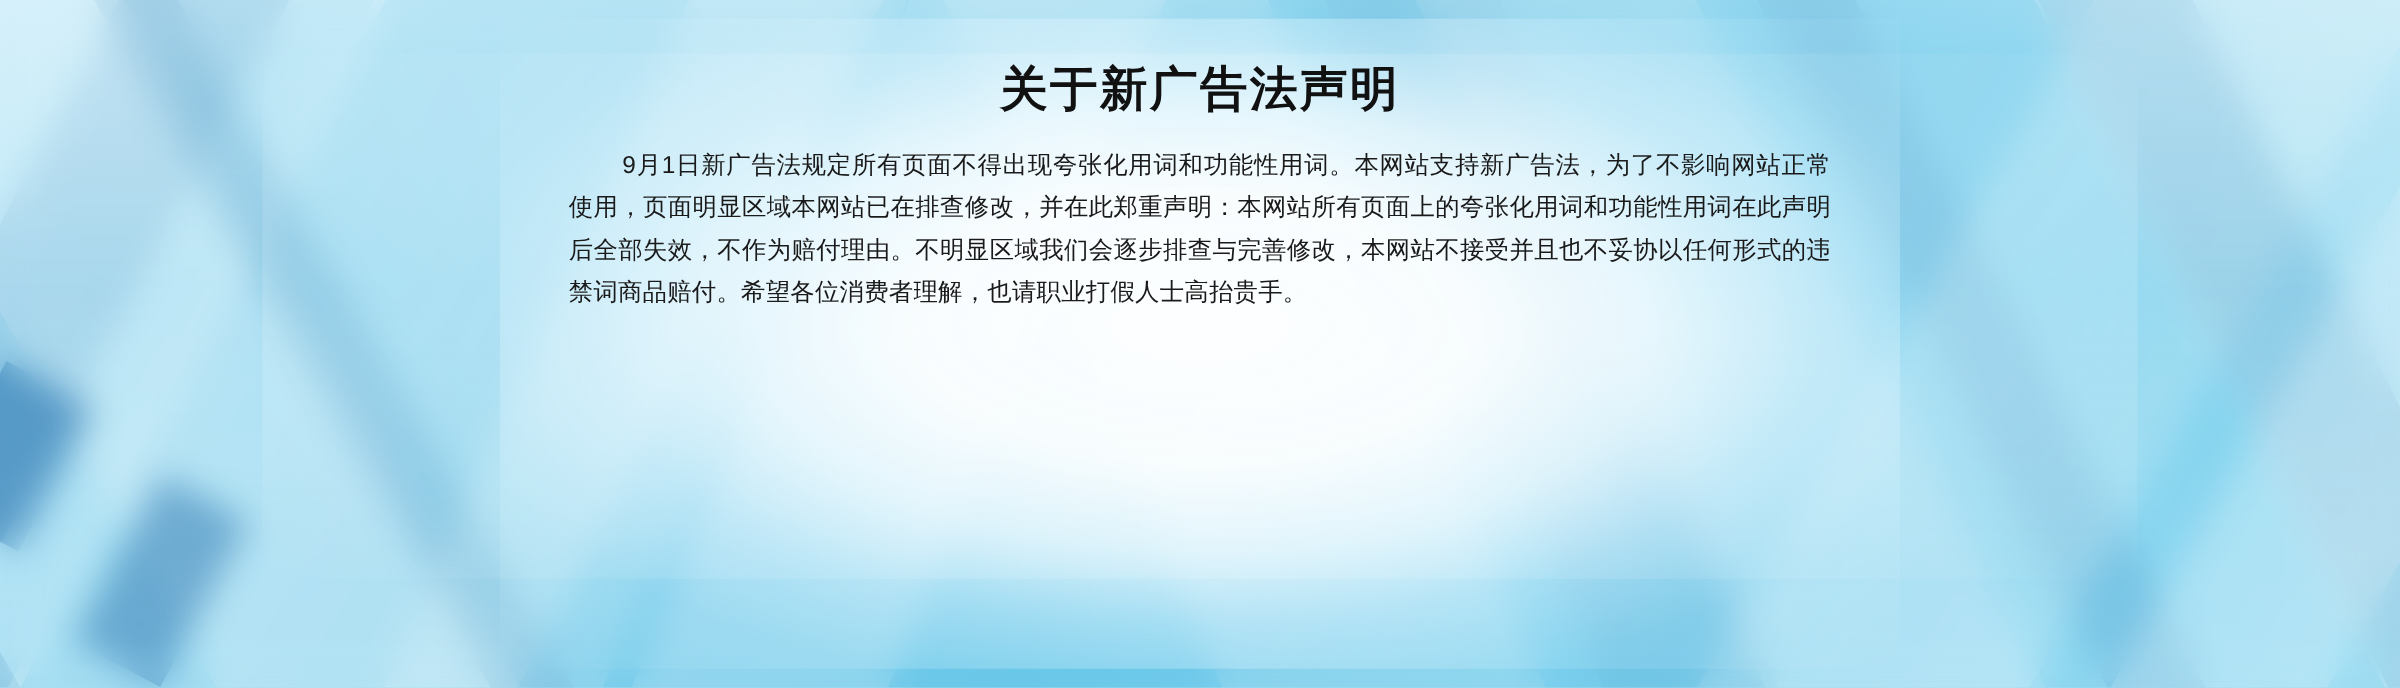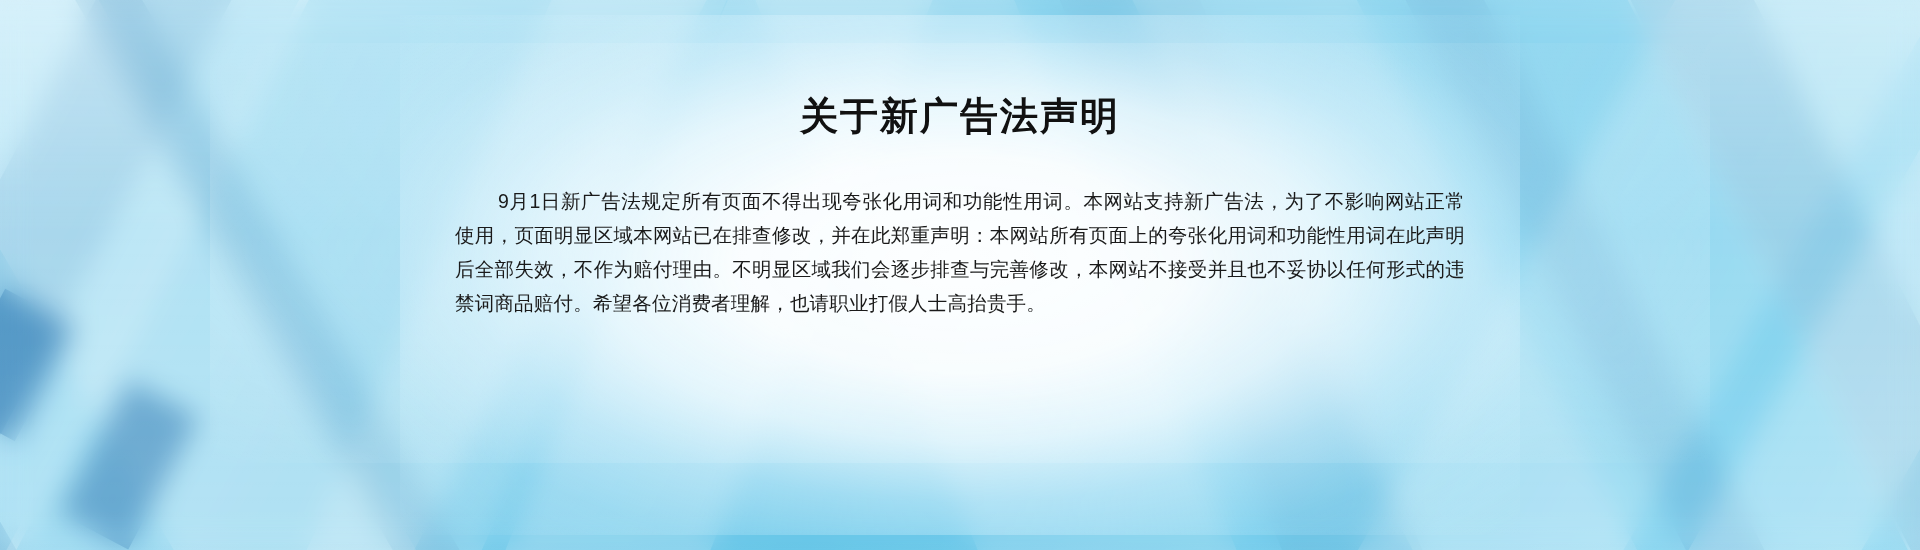--- a/index.html
+++ b/index.html
@@ -113,32 +113,32 @@
         rgba(255,255,255,0.00) 100%);
   }
 
   
   .content {
     position:absolute;
     left:50%; top:0;
     transform:translateX(-50%);
     width:1010px;
     height:550px;
-    padding-top:96px;
+    padding-top:52px;
   }
   .title {
     text-align:center;
     font-size:38px;
     font-weight:bold;
     color:#111111;
     letter-spacing:2px;
     line-height:1.1;
   }
   .body-copy {
-    margin-top:46px;
+    margin-top:21px;
     font-size:19.5px;
     line-height:34px;
     color:#1a1a1a;
     text-align:justify;
     text-justify:inter-ideograph;
     letter-spacing:0.2px;
   }
   .para1 { text-indent:2.2em; }
   .para2 { text-indent:0; }
 </style>

